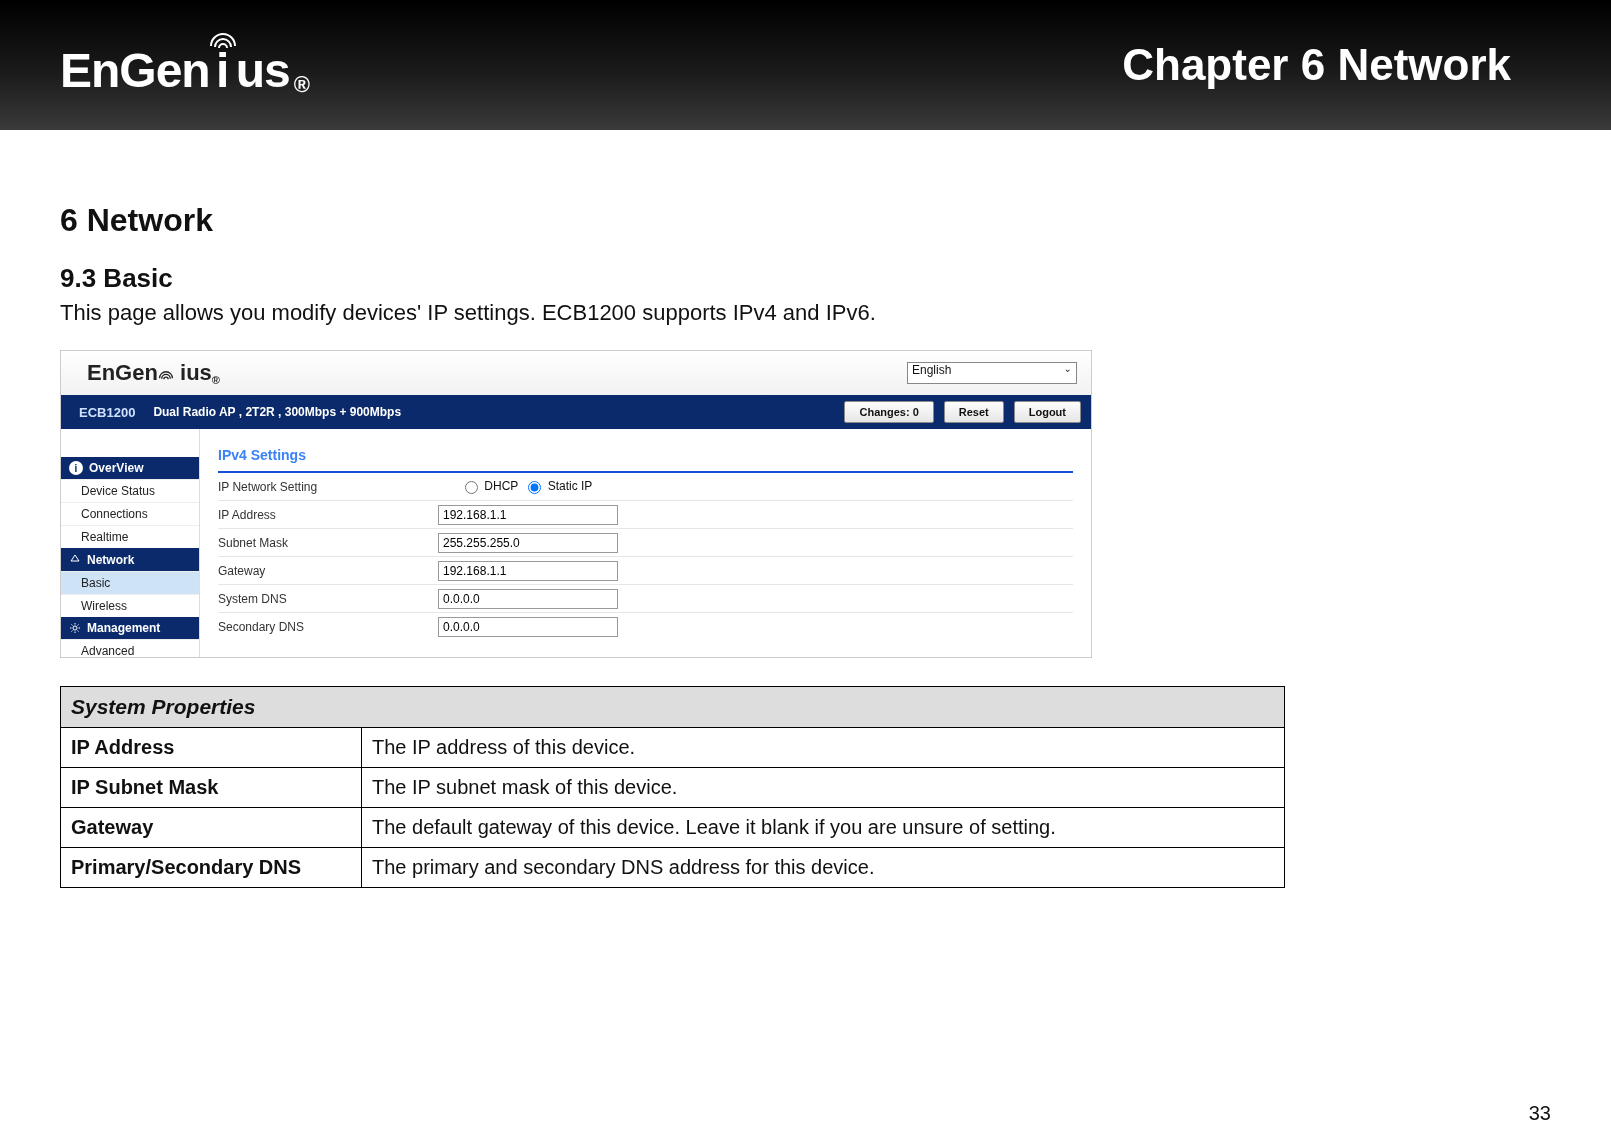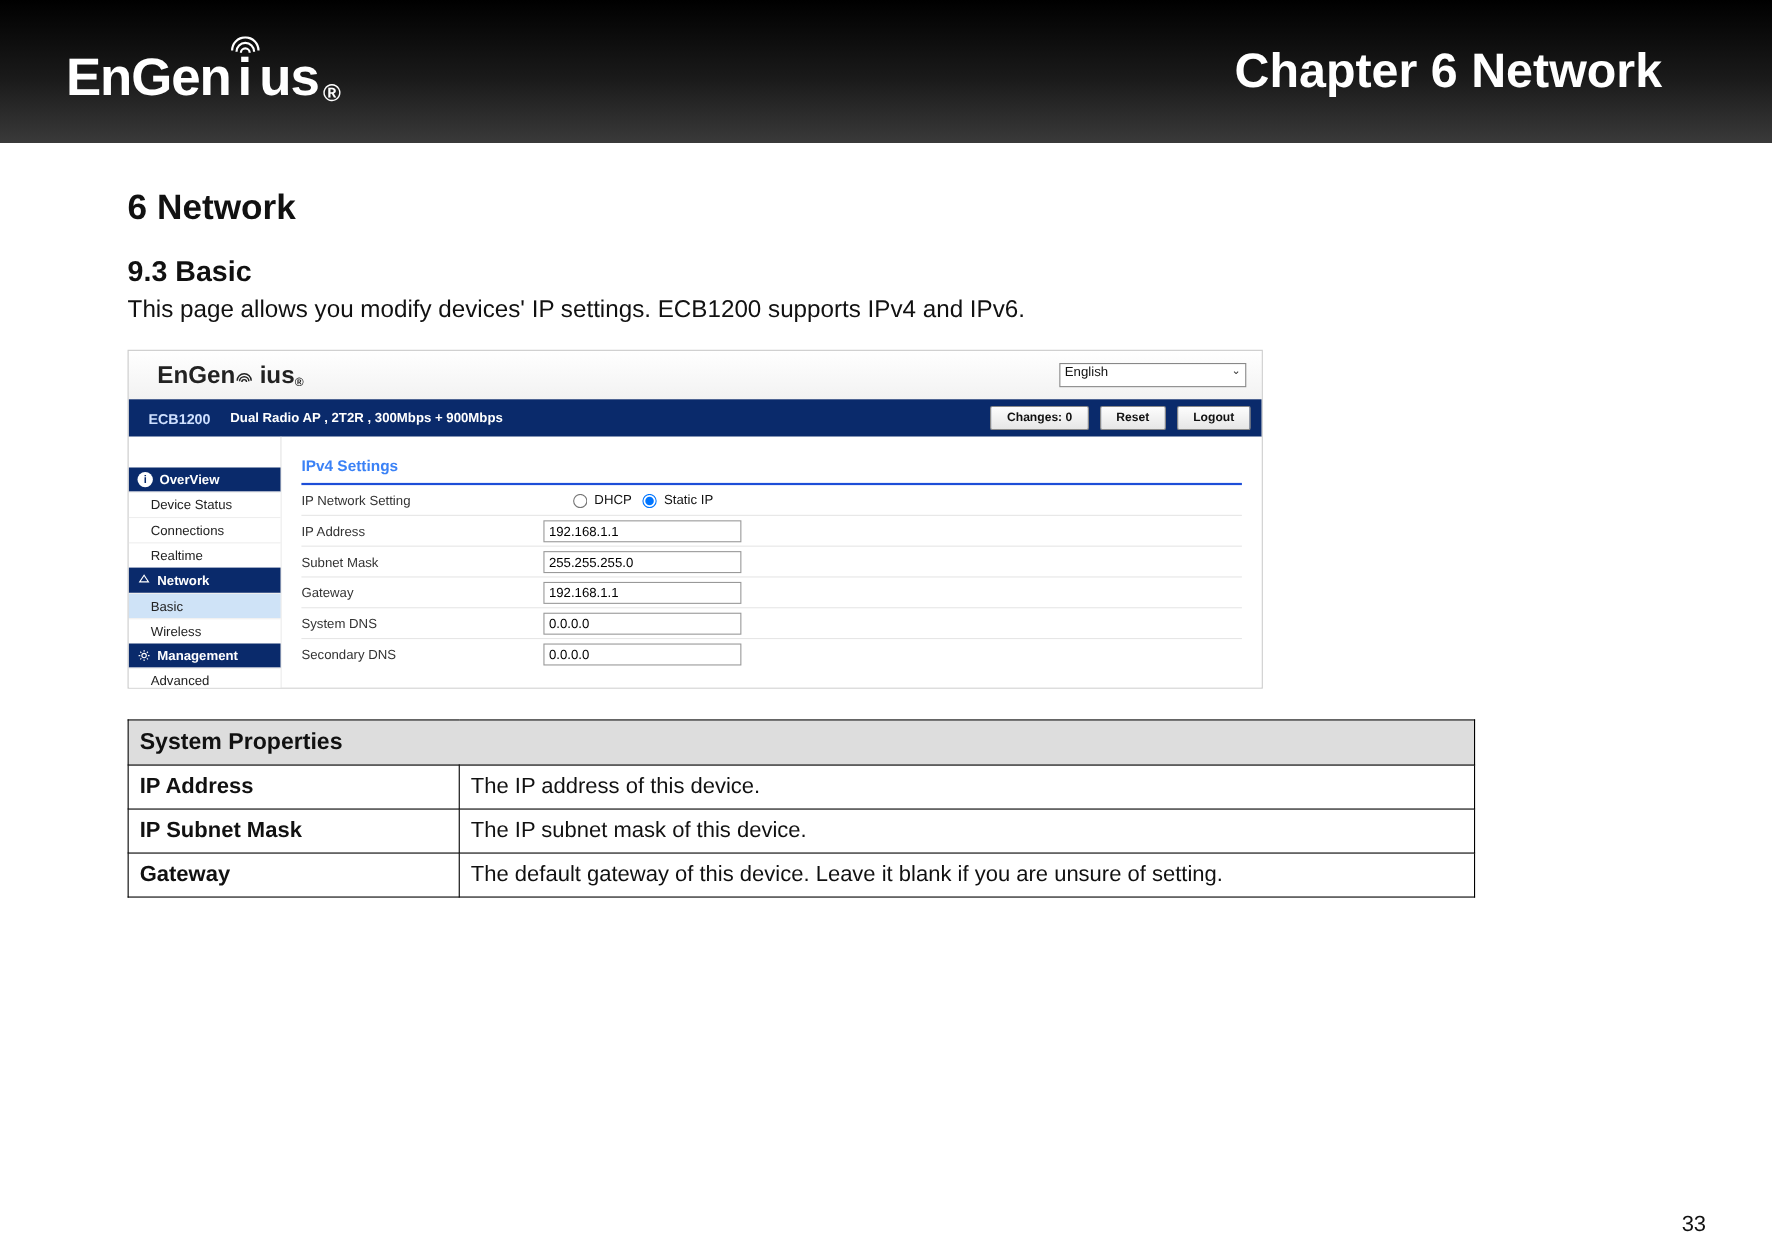--- a/index.html
+++ b/index.html
@@ -8,21 +8,21 @@
   .banner{height:130px;background:linear-gradient(180deg,#000 0%,#1a1a1a 55%,#3a3a3a 100%);display:flex;align-items:center;justify-content:space-between;padding:0 60px 0 60px;}
   .banner .brand{color:#fff;font-size:48px;font-weight:700;display:flex;align-items:flex-end;}
   .brand .en{letter-spacing:-1px;}
   .brand .dot-i{display:inline-flex;flex-direction:column;align-items:center;margin:0 -2px;}
   .brand .wifi{display:inline-block;line-height:8px;margin-bottom:-6px;}
   .brand .wifi svg{display:block;}
   .brand .us{letter-spacing:-1px;}
   .brand .reg{font-size:22px;vertical-align:super;margin-left:4px;}
   .banner .chapter{color:#fff;font-size:44px;font-weight:700;margin-right:40px;}
   
-  .content{padding:30px 140px 0 116px;}
+  .content{padding:30px 140px 0 60px;margin-top:32px;}
   h1.sec{font-size:32px;font-weight:800;margin:10px 0 24px 0;}
   h2.sub{font-size:26px;font-weight:800;margin:0 0 6px 0;}
   p.lead{font-size:22px;margin:4px 0 24px 0;}
   
   .ui-wrap{border:1px solid #ccc;background:#f3f3f3;width:1030px;height:306px;margin:0 0 28px 0;position:relative;overflow:hidden;font-family:Arial,Helvetica,sans-serif;}
   .ui-top{display:flex;align-items:center;justify-content:space-between;height:44px;background:linear-gradient(180deg,#fff 0%,#f2f2f2 100%);padding:0 14px;}
   .ui-top .mini-brand{font-size:22px;font-weight:700;color:#222;display:flex;align-items:flex-end;margin-left:12px;}
   .ui-top .mini-brand .reg{font-size:11px;vertical-align:super;}
   .lang-select{display:flex;align-items:flex-start;border:1px solid #888;background:#fff;height:20px;width:160px;font-size:12px;padding:0 4px;justify-content:space-between;}
   .lang-select .caret{font-size:10px;color:#333;}
@@ -42,21 +42,21 @@
   .panel-title{font-size:14px;font-weight:700;color:#3b82f6;margin-bottom:8px;}
   .row{display:flex;align-items:center;border-top:1px solid #e6e6e6;height:27px;font-size:12px;}
   .row:first-of-type{border-top:2px solid #1d4ed8;gap:27px;}
   .row .lab{width:220px;color:#333;}
   .row .val input[type=text]{width:170px;height:18px;border:1px solid #999;font-size:12px;padding:0 4px;}
   .row .val label{margin-right:10px;font-size:12px;}
   .row .val input[type=radio]{vertical-align:middle;margin:0 3px 0 0;}
   
   table.props{border-collapse:collapse;width:1225px;margin-top:4px;}
   table.props th,table.props td{border:1px solid #000;padding:8px 10px;font-size:20px;text-align:left;vertical-align:middle;}
-  table.props .head{background:#ddd;font-weight:800;font-size:21px;}
+  table.props .head{background:#ddd;font-weight:800;font-size:21px;font-style:italic;}
   table.props td.k{font-weight:800;width:280px;}
   .pagenum{position:absolute;right:60px;bottom:8px;font-size:20px;}
   
   .gear{display:inline-block;width:12px;height:12px;}
 </style>
 </head>
 <body>
 
 <div class="page">
 
@@ -192,18 +192,22 @@
             <td>The IP address of this device.</td>
           </tr>
           <tr>
             <td class="k">IP Subnet Mask</td>
             <td>The IP subnet mask of this device.</td>
           </tr>
           <tr>
             <td class="k">Gateway</td>
             <td>The default gateway of this device. Leave it blank if you are unsure of setting.</td>
           </tr>
+          <tr>
+            <td class="k">Primary/Secondary DNS</td>
+            <td>The primary and secondary DNS address for this device.</td>
+          </tr>
         </tbody>
     </table>
   </div>
 
   <div class="pagenum">33</div>
 </div>
 
 </body></html>

